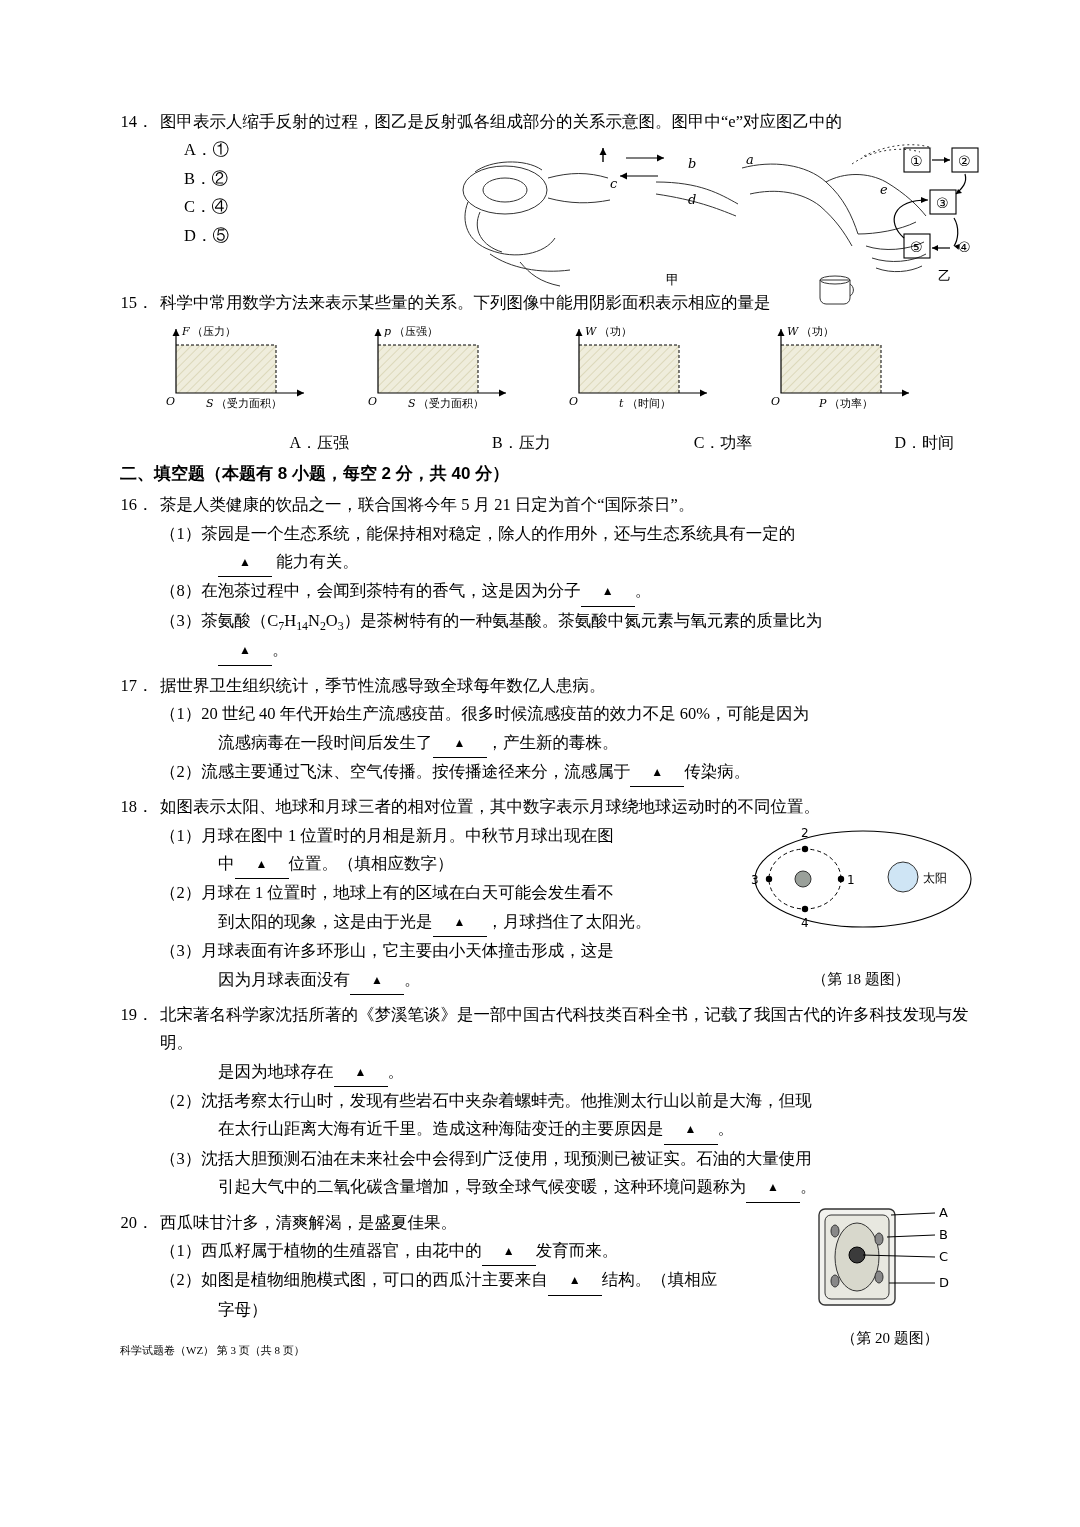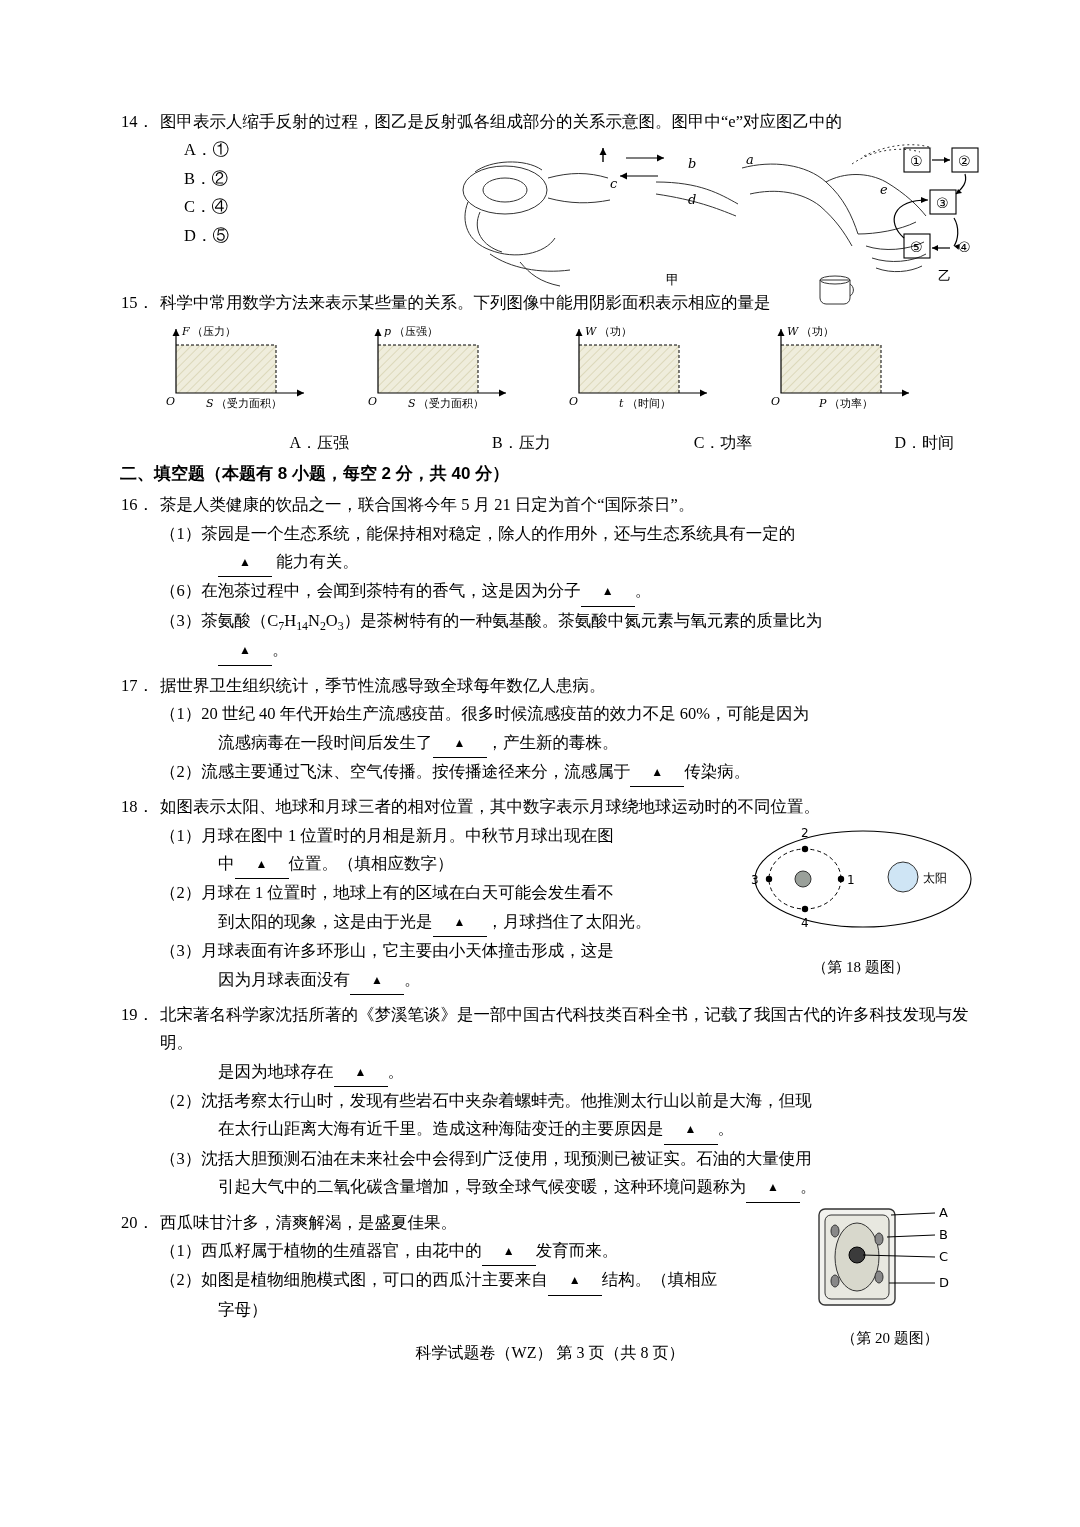--- a/index.html
+++ b/index.html
@@ -19,21 +19,21 @@
   .q{
     position:relative;
     margin-bottom:6px;
     font-size:16.5px;
     line-height:1.72;
   }
   .qnum{
     position:absolute;
     left:0; top:0;
     width:34px;
-    text-align:right;
+    text-align:center;
   }
   .qbody{margin-left:40px;}
   .sub{text-indent:0;}
   .opts{margin-left:24px;}
   .opt{line-height:1.72;}
   .blank{
     display:inline-block;
     min-width:54px;
     border-bottom:1px solid #000;
     text-align:center;
@@ -76,32 +76,31 @@
     margin:2px 0 6px 0;
     font-family:"Liberation Sans",sans-serif;
   }
   
   .fig18{
     position:absolute;
     right:-6px; top:22px;
     width:250px;
     text-align:center;
   }
-  .fig18 .cap{font-size:15px;margin-top:2px;}
+  .fig18 .cap{font-size:15px;margin-top:14px;}
   
   .fig20{
     position:absolute;
     right:0px; top:-6px;
     width:180px;
     text-align:center;
   }
   .fig20 .cap{font-size:15px;margin-top:2px;}
   .footer{
-    text-align:center;
-    font-size:16px;
+    font-size:11px;
     margin-top:14px;
   }
   sub{font-size:0.72em;}
 </style>
 </head>
 <body>
 
 <div class="page">
 
   <div class="q" style="min-height:175px;">
@@ -311,21 +310,21 @@
     <div class="qbody">
       <div>茶是人类健康的饮品之一，联合国将今年 5 月 21 日定为首个“国际茶日”。</div>
       <div class="sub">
         <span>（1）茶园是一个生态系统，能保持相对稳定，除人的作用外，还与生态系统具有一定的</span>
       </div>
       <div class="sub" style="margin-left:58px;">
         <span class="blank"><span class="tri">▲</span></span>
         <span>能力有关。</span>
       </div>
       <div class="sub">
-        <span>（6）在泡茶过程中，会闻到茶特有的香气，这是因为分子</span><span class="blank"><span class="tri">▲</span></span><span>。</span>
+        <span>（8）在泡茶过程中，会闻到茶特有的香气，这是因为分子</span><span class="blank"><span class="tri">▲</span></span><span>。</span>
       </div>
       <div class="sub">
         （3）茶氨酸（<span>C<sub>7</sub>H<sub>14</sub>N<sub>2</sub>O<sub>3</sub></span>）是茶树特有的一种氨基酸。茶氨酸中氮元素与氧元素的质量比为
       </div>
       <div class="sub" style="margin-left:58px;">
         <span class="blank"><span class="tri">▲</span></span><span>。</span>
       </div>
     </div>
   </div>
 

